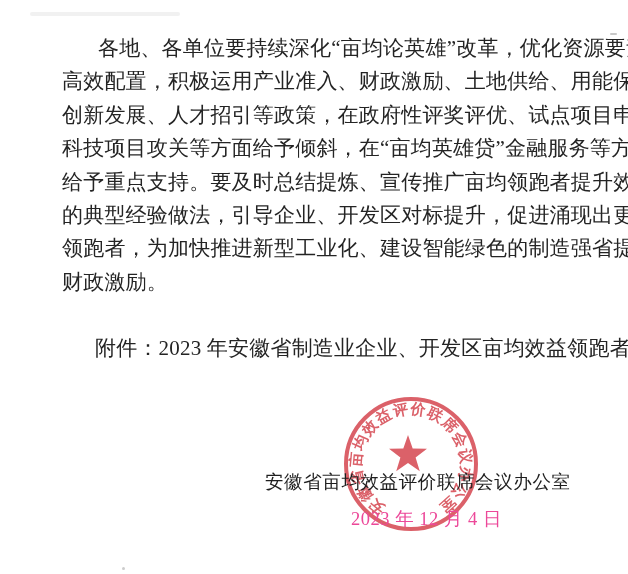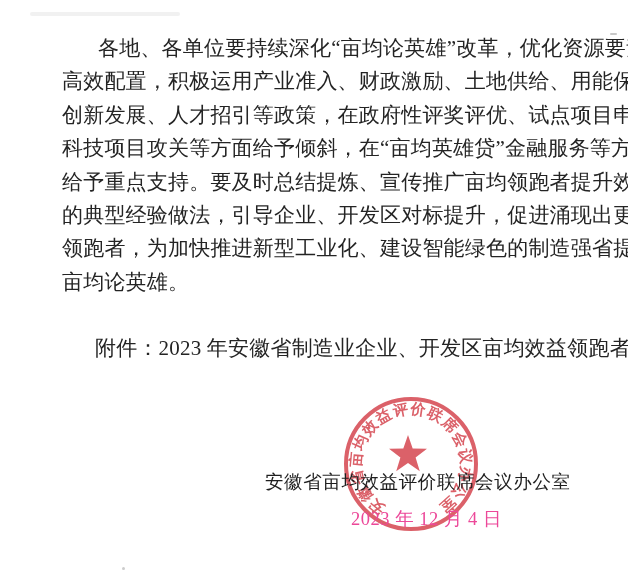--- a/index.html
+++ b/index.html
@@ -92,21 +92,21 @@
   <div class="artifact a4"></div>
 
   <div class="body-text">
     <div class="body-line first">各地、各单位要持续深化“亩均论英雄”改革，优化资源要素</div>
     <div class="body-line">高效配置，积极运用产业准入、财政激励、土地供给、用能保障、</div>
     <div class="body-line">创新发展、人才招引等政策，在政府性评奖评优、试点项目申报、</div>
     <div class="body-line">科技项目攻关等方面给予倾斜，在“亩均英雄贷”金融服务等方面</div>
     <div class="body-line">给予重点支持。要及时总结提炼、宣传推广亩均领跑者提升效益</div>
     <div class="body-line">的典型经验做法，引导企业、开发区对标提升，促进涌现出更多</div>
     <div class="body-line">领跑者，为加快推进新型工业化、建设智能绿色的制造强省提供</div>
-    <div class="body-line last">亩均论英雄。</div>
+    <div class="body-line last">财政激励。</div>
   </div>
 
   <div class="attachment-line">附件：2023 年安徽省制造业企业、开发区亩均效益领跑者名单</div>
 
   <svg class="seal" viewBox="0 0 140 140" xmlns="http://www.w3.org/2000/svg">
     <defs>
       <path id="sealArc" d="M 45 113.3 A 50 50 0 1 1 95 113.3" fill="none"></path>
     </defs>
     <circle class="seal-ring" cx="70" cy="70" r="65"></circle>
     <polygon class="seal-star" points="67,41 71.7,54.5 86,54.8 74.6,63.5 78.8,77.2 67,69 55.2,77.2 59.4,63.5 48,54.8 62.3,54.5"></polygon>

